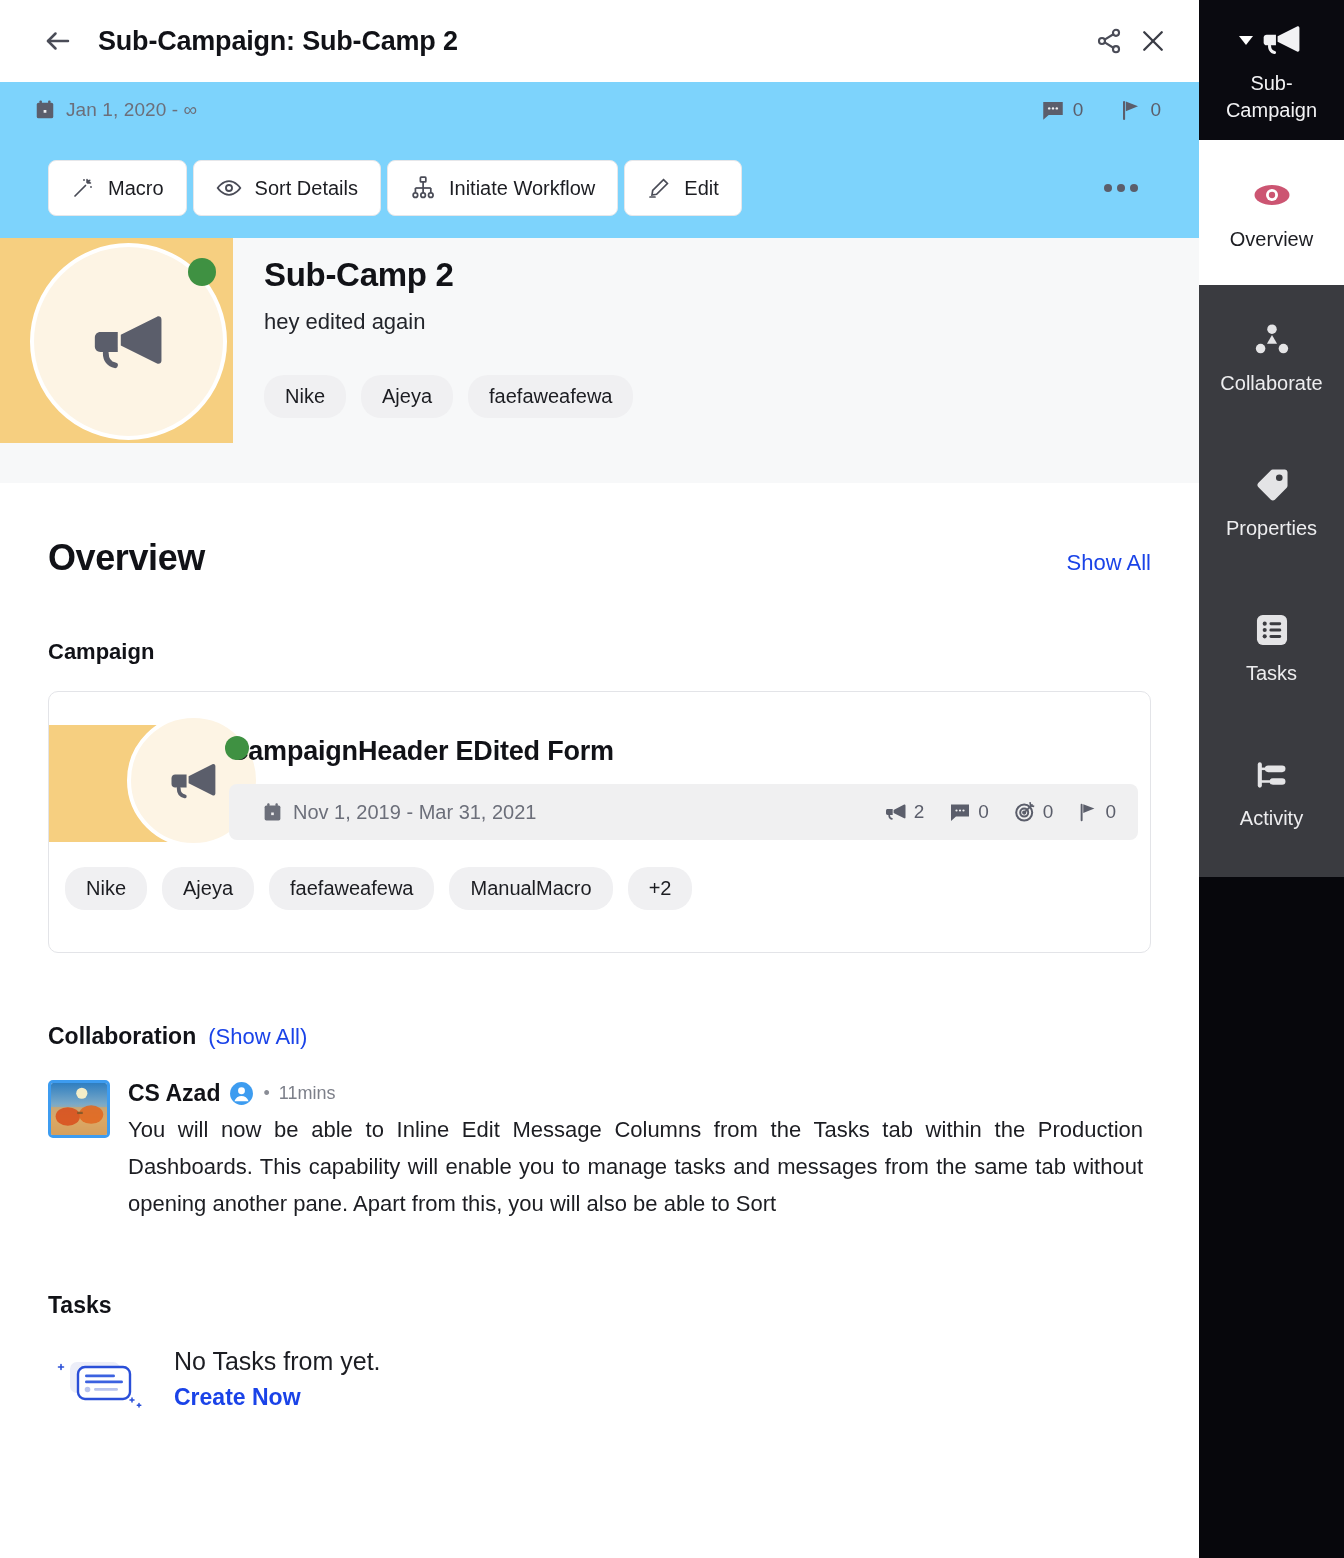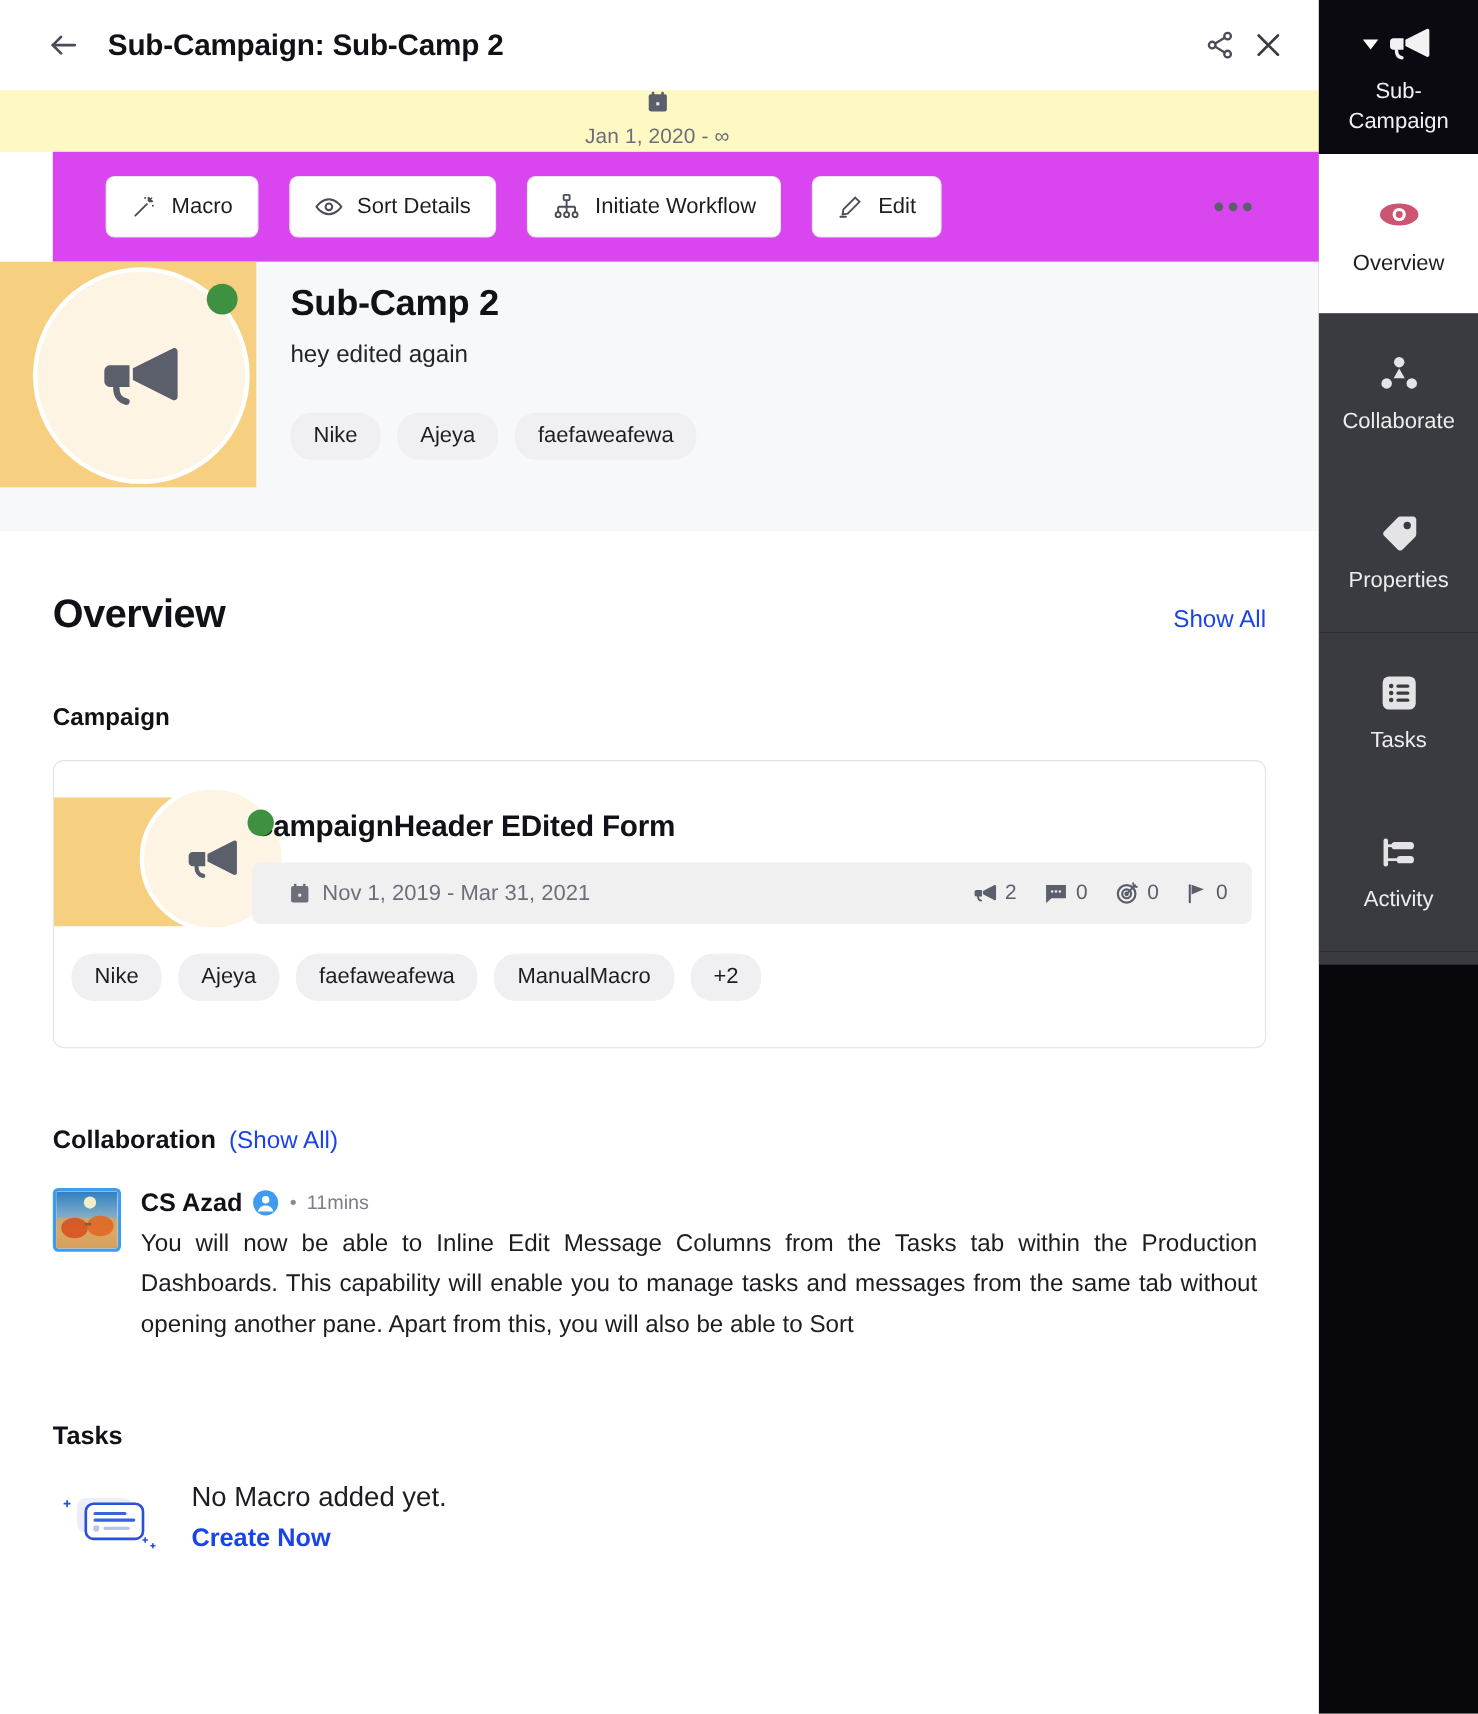--- a/index.html
+++ b/index.html
@@ -24,31 +24,31 @@
   .back-arrow { width: 40px; height:40px; display:flex; align-items:center; justify-content:center; cursor:pointer; flex:none; }
   .page-title {
     font-size: 27px; font-weight: 700; color:#111217; letter-spacing:-0.2px;
     margin-left: 20px; white-space:nowrap;
   }
   .titlebar-spacer { flex:1; }
   .tb-icon { width:44px; height:44px; display:flex; align-items:center; justify-content:center; cursor:pointer; flex:none; }
 
   
   .datestrip {
-    height: 56px; background:#fef9c3; display:flex; align-items:center;
-    padding: 0 38px 0 34px; gap:10px;flex-direction:column;
+    height: 56px; background:#7dd3fc; display:flex; align-items:center;
+    padding: 0 38px 0 34px; gap:10px;
   }
   .datestrip .date-text { font-size:19px; color:#6c6f7a; letter-spacing:0.1px; }
   .datestrip-spacer{ flex:1; }
   .stat { display:flex; align-items:center; gap:7px; margin-left:26px; }
   .stat .num { font-size:19px; color:#5b5e6b; }
 
   
   .actionbar {
-    background:#d946ef; padding: 22px 24px 22px 48px; display:flex; align-items:center; gap: 28px; margin-left: 48px;
+    background:#7dd3fc; padding: 22px 24px 22px 48px; display:flex; align-items:center; gap: 6px;
   }
   .abtn {
     display:flex; align-items:center; gap:13px;
     background:#ffffff; border:1px solid #e6e7ea; border-radius:8px;
     height: 56px; padding: 0 22px; cursor:pointer;
     font-size:20px; color:#1c1d22; white-space:nowrap;
   }
   .actionbar-spacer { flex:1; }
   .dots-btn { width:48px; height:48px; display:flex; align-items:center; justify-content:center; gap:5px; cursor:pointer; margin-right:30px;}
   .dots-btn i { width:8px; height:8px; border-radius:50%; background:#5b5e6b; display:block; }
@@ -436,21 +436,21 @@
             <rect x="29" y="26.5" width="30" height="2.8" rx="1.4" fill="#3c62e0"></rect>
             <rect x="29" y="32.5" width="38" height="2.8" rx="1.4" fill="#3c62e0"></rect>
             <circle cx="31.5" cy="41.5" r="2.8" fill="#b9c4ee"></circle>
             <rect x="38" y="40" width="24" height="2.8" rx="1.4" fill="#b9c4ee"></rect>
             <path d="M5 16.5v5M2.5 19h5" stroke="#2a4fd8" stroke-width="1.6" stroke-linecap="round"></path>
             <path d="M76 50v4M74 52h4" stroke="#2a4fd8" stroke-width="1.5" stroke-linecap="round"></path>
             <path d="M83 55.5v3.5M81.3 57.2h3.5" stroke="#2a4fd8" stroke-width="1.5" stroke-linecap="round"></path>
           </svg>
         </span>
         <div class="te-text">
-          <div class="t1">No Macro added yet.</div>
+          <div class="t1">No Tasks from yet.</div>
           <div class="t2">Create Now</div>
         </div>
       </div>
 
     </div>
   </div>
 
   <div class="sidebar">
 
     <div class="sb-top">

